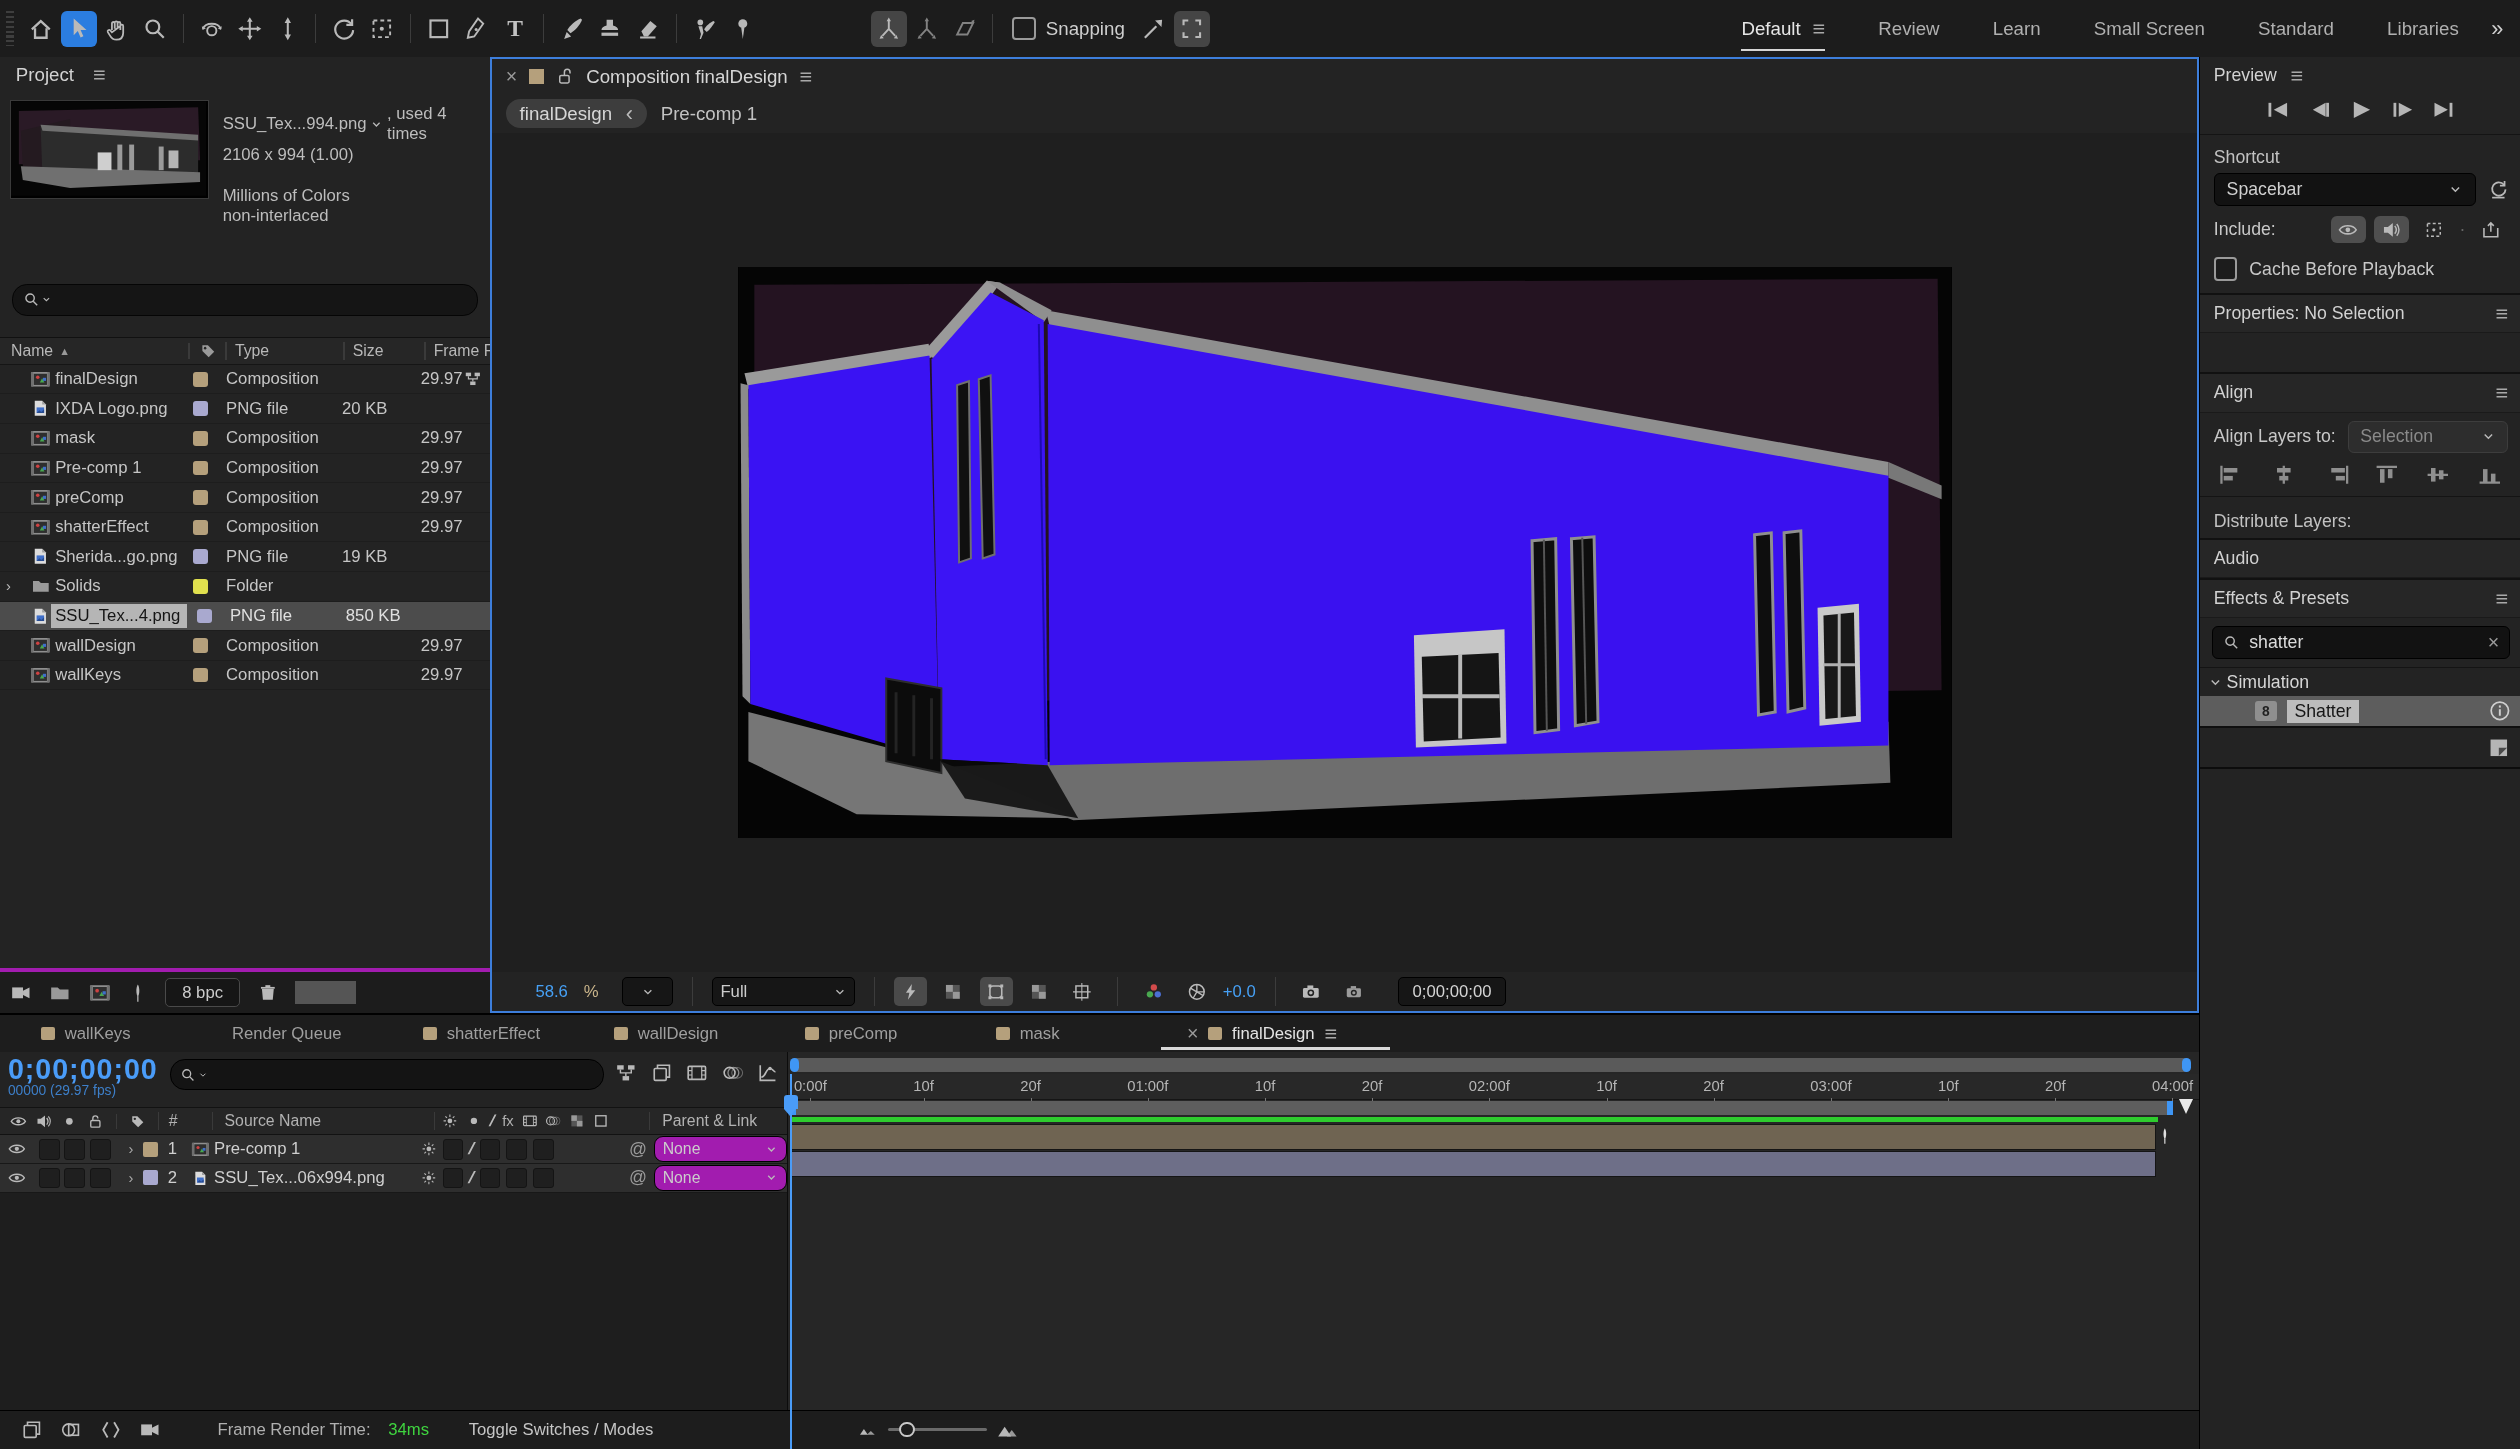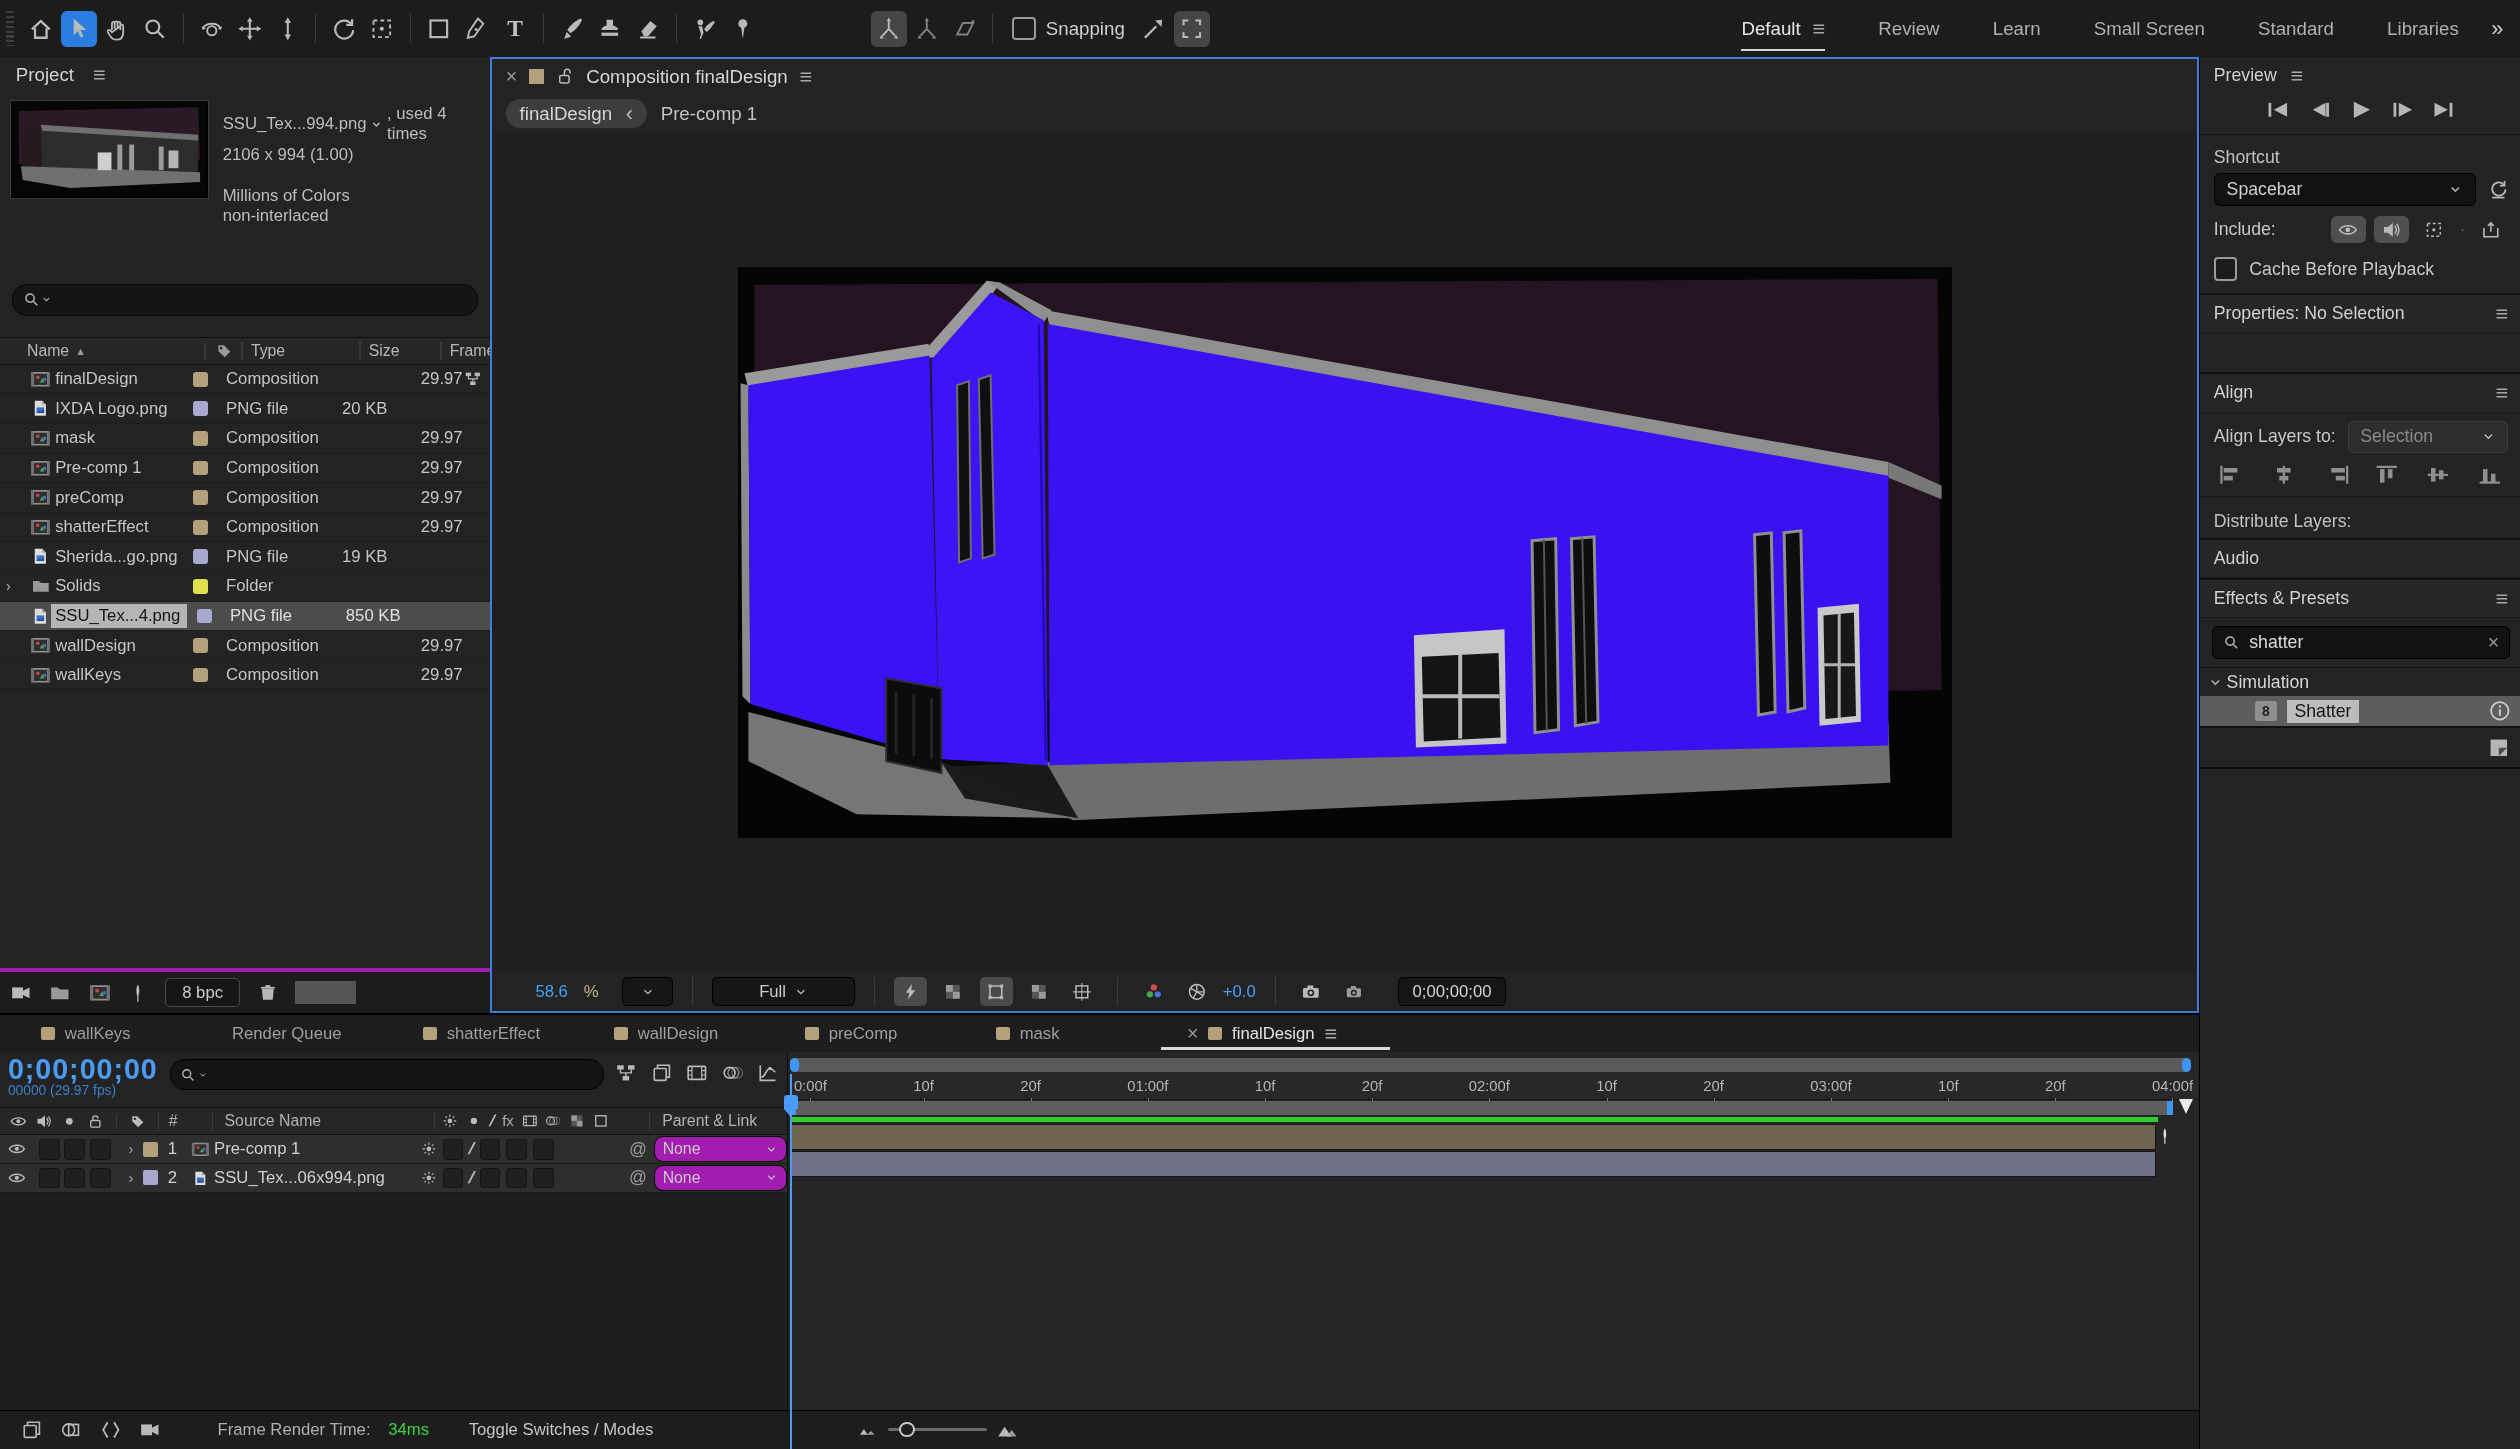--- a/index.html
+++ b/index.html
@@ -27,21 +27,21 @@
 .project{left:0;top:57px;width:490px;height:956px;background:#232323;border-right:2px solid #0d0d0d;display:flex;flex-direction:column}
 .pnl-tabrow{height:35px;display:flex;align-items:center;gap:19px;padding:0 15.8px;flex:none}
 .pnl-title{color:#d2d2d2}
 .pv-wrap{display:flex;gap:13.8px;padding:7.9px 9.9px 0;flex:none}
 .thumb{width:197px;height:97px;background:#000;border:1px solid #3a3a3a;flex:none}
 .pv-info{font-size:16.7px;color:#bdbdbd;line-height:20.7px;padding-top:3.9px}
 .pv-info .r1{display:flex;align-items:center;gap:3.9px}
 .srch{margin:57px 11.8px 0;height:29.6px;background:#151515;border:1px solid #050505;border-radius:14.8px;display:flex;align-items:center;padding:0 9.9px;gap:3.9px;flex:none}
 .srch input{background:transparent;border:none;outline:none;color:#ccc;font:inherit;width:100%}
 .plist-head{margin-top:21.7px;height:25.6px;background:#262626;border-top:1px solid #111;border-bottom:1px solid #151515;display:flex;align-items:center;font-size:15.8px;color:#b8b8b8;flex:none}
-.ph-name{width:177px;padding-left:27px;display:flex;align-items:center;gap:6px;border-left:2px solid #3a3a3a}
+.ph-name{width:177px;padding-left:11px;display:flex;align-items:center;gap:6px;border-left:2px solid #3a3a3a}
 .ph-tag{width:35px;display:flex;justify-content:center;border-left:2px solid #3a3a3a}
 .ph-type{width:108px;padding-left:7.9px;border-left:2px solid #3a3a3a}
 .ph-size{width:71px;padding-left:7.9px;border-left:2px solid #3a3a3a}
 .ph-rate{flex:1;padding-left:7.9px;border-left:2px solid #3a3a3a;overflow:hidden;white-space:nowrap}
 .prow{height:28.6px;display:flex;align-items:center;border-bottom:1px solid #1d1d1d;font-size:16.7px;color:#c6c6c6}
 .prow.sel{background:#4c4c4c}
 .pc-caret{width:19.7px;padding-left:5.9px;color:#bbb;font-size:14.8px}
 .pc-icon{width:29.6px}
 .pc-name{width:128px;white-space:nowrap;overflow:hidden}
 .prow.sel .pc-name{background:#b5b5b5;color:#151515;padding:2px 3.9px;margin-left:-3.9px}
@@ -973,21 +973,21 @@
       <span class="zoomtxt" style="margin-left:29.6px">58.6</span>
       <span class="pct">%</span>
       <div class="mini-dd" style="margin-left:13.8px;width:33px">
           <span class="ic">
             <svg width="13.8" height="13.8" viewBox="0 0 14 14">
               <use href="#s-chev"></use>
             </svg>
           </span>
         </div>
       <div class="tsep"></div>
-      <div class="mini-dd" style="width:126px;justify-content:center">
+      <div class="mini-dd" style="width:126px;justify-content:space-between">
           <span>Full</span>
           <span class="ic">
             <svg width="13.8" height="13.8" viewBox="0 0 14 14">
               <use href="#s-chev"></use>
             </svg>
           </span>
         </div>
       <div class="tsep"></div>
       <div class="cbtn pressed">
           <span class="ic">

